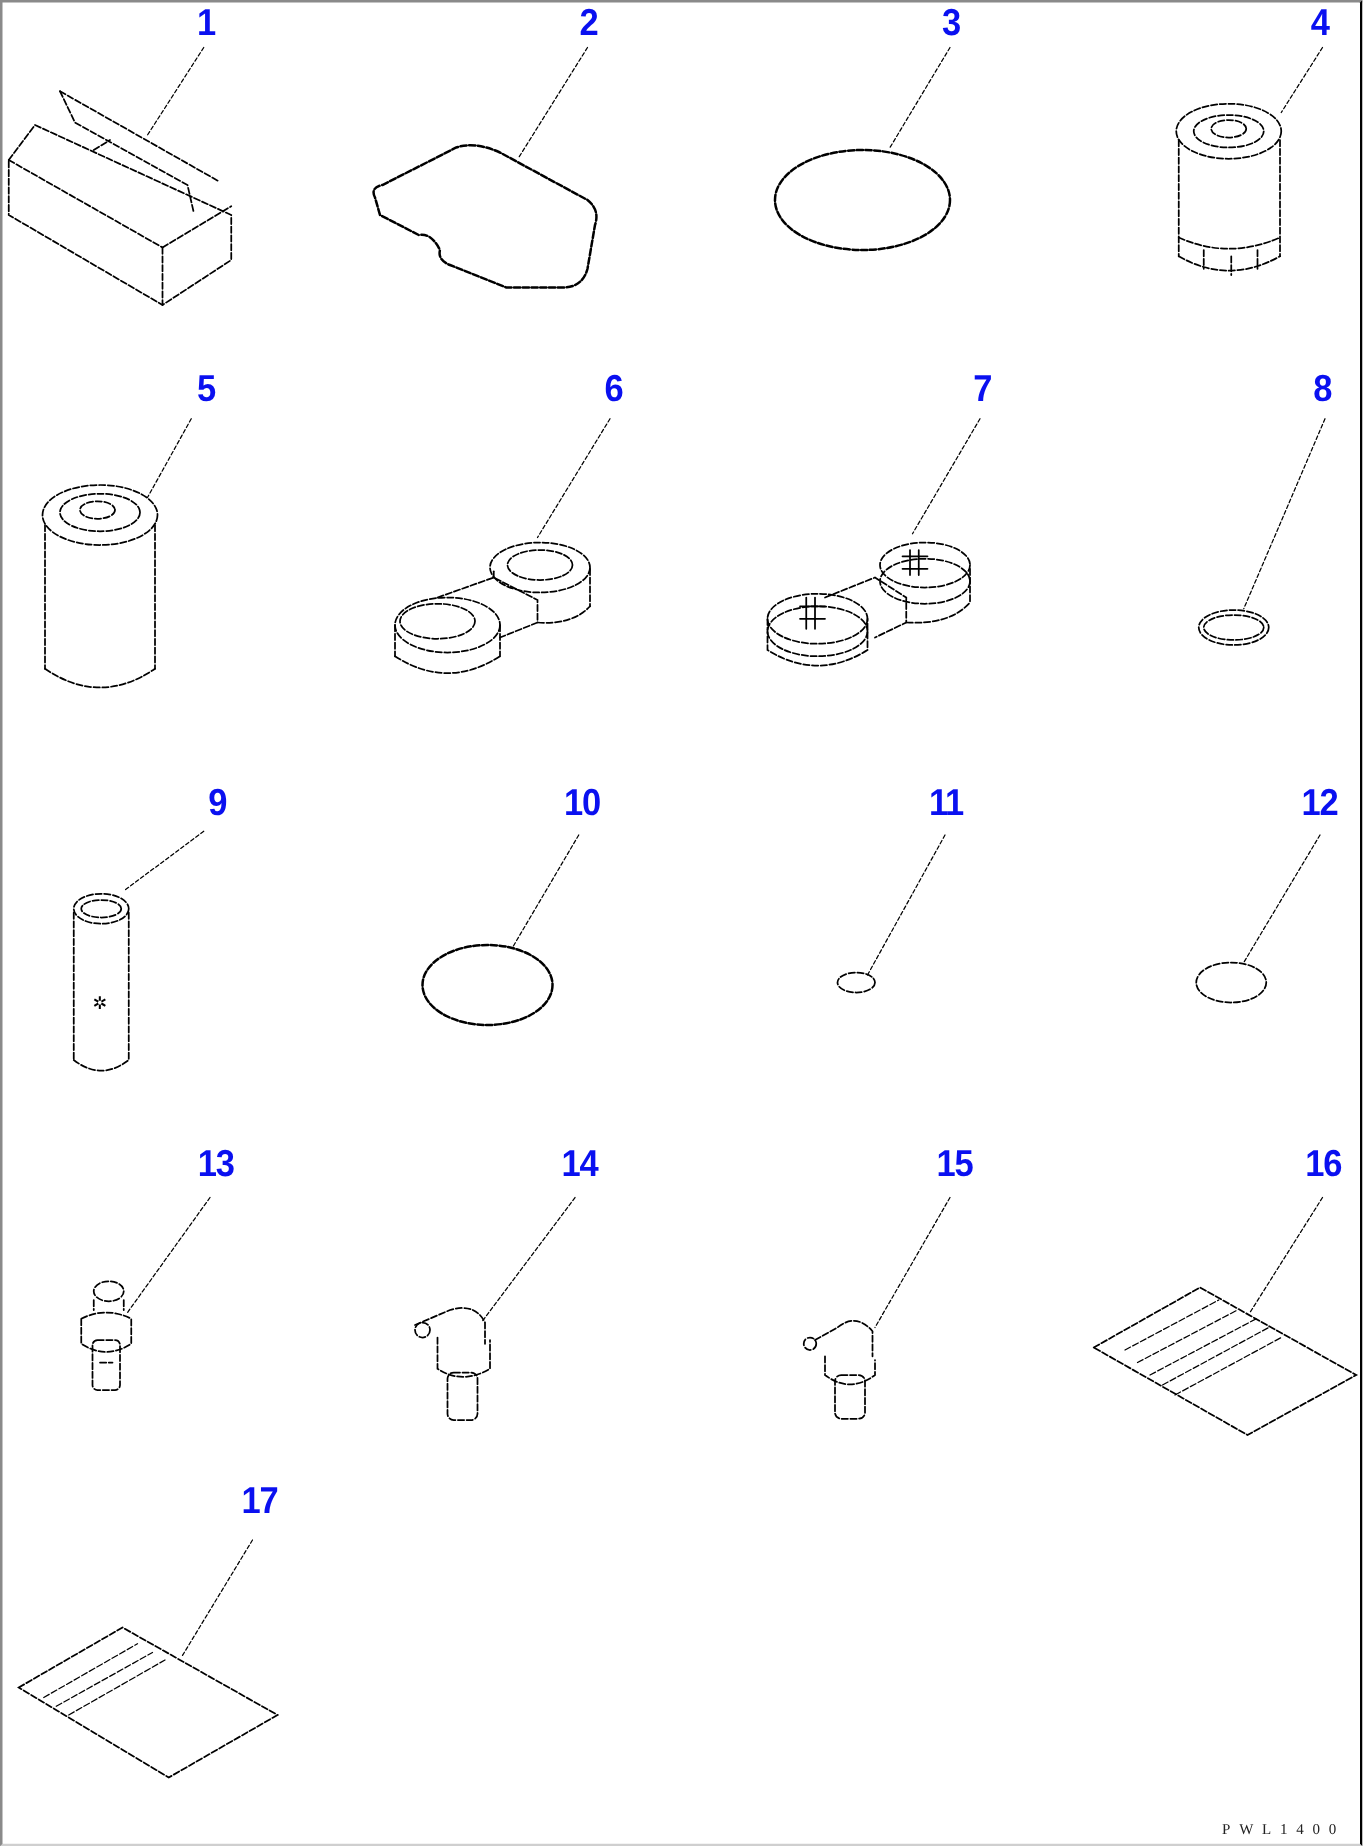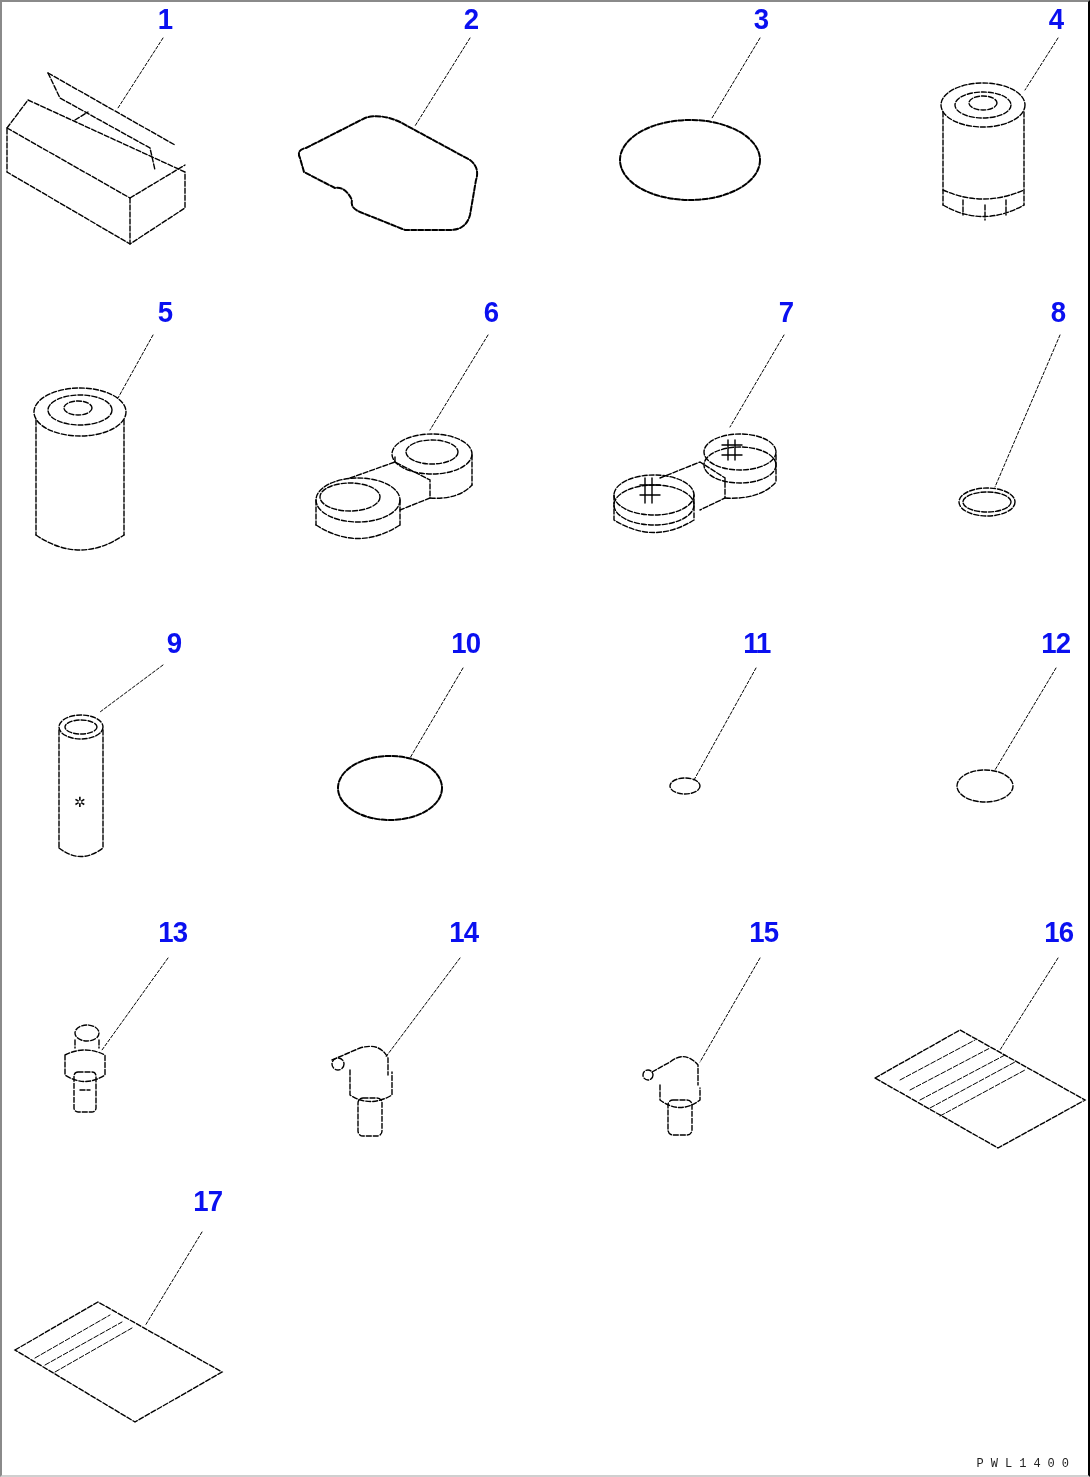--- a/index.html
+++ b/index.html
@@ -2,21 +2,21 @@
 <html><head>
 <meta charset="utf-8">
 <style>
   html, body { margin:0; padding:0; background:#ffffff; }
   body { width:1090px; height:1477px; position:relative; overflow:hidden; font-family:"Liberation Sans", sans-serif; }
   .frame { position:absolute; left:0; top:0; width:1090px; height:1477px; box-sizing:border-box;
            border-top:2px solid #8a8a8a; border-left:2px solid #8a8a8a; border-right:2px solid #000; border-bottom:2px solid #cfcfcf; }
   .callout { position:absolute; color:#0a10f0; font-weight:bold; font-size:30px; line-height:30px; letter-spacing:-1px;
              font-family:"Liberation Sans", sans-serif; transform:scaleX(0.92); transform-origin:center; }
   svg.art { position:absolute; left:0; top:0; }
-  .code { position:absolute; right:14px; bottom:6px; font-family:Liberation Mono, monospace; font-size:12px; color:#222; letter-spacing:7px; }
+  .code { position:absolute; right:14px; bottom:6px; font-family:Liberation Serif, serif; font-size:12px; color:#222; letter-spacing:7px; }
 </style>
 </head>
 <body>
 
 <div class="frame"></div>
 
 <svg class="art" width="1090" height="1477" viewBox="0 0 1090 1477" fill="none" stroke="#000" stroke-width="1.4" stroke-dasharray="5 2" stroke-linecap="round">
 
   <g stroke-dasharray="3 2" stroke-width="1">
     <line x1="163" y1="38" x2="118" y2="108"></line>

